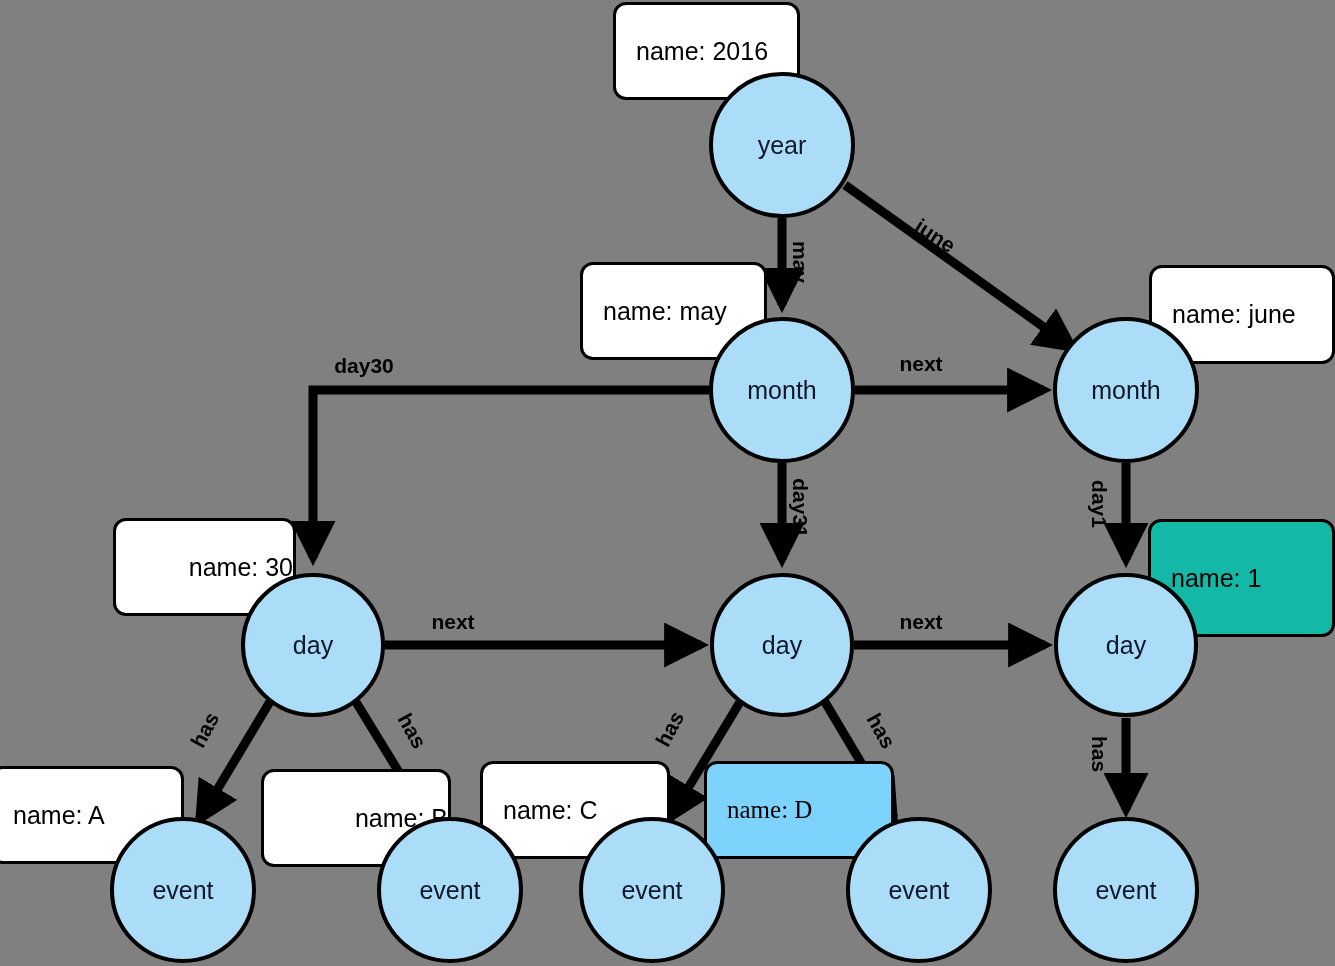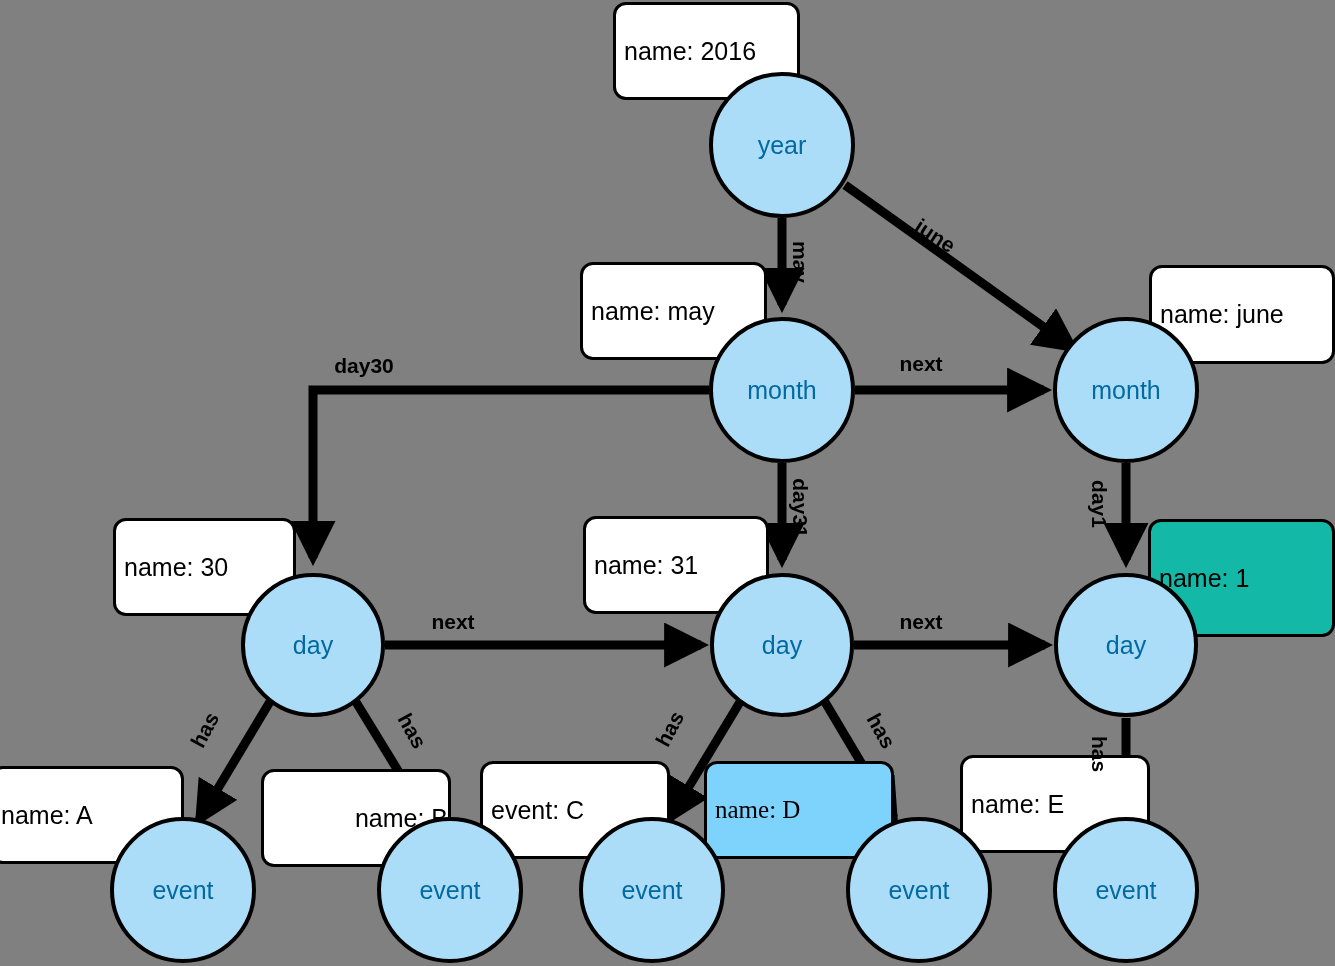--- a/index.html
+++ b/index.html
@@ -15,31 +15,31 @@
     position:absolute;
     background:#ffffff;
     border:3.5px solid #000000;
     border-radius:13px;
     box-sizing:border-box;
     display:flex;align-items:center;
     color:#000;
     font-size:25px;
     font-weight:400;
     white-space:nowrap;
-    padding-left:8px;
+    padding-left:20px;
   }
   
   .node{
     position:absolute;
     background:#ACDDF8;
     border:4px solid #000000;
     border-radius:50%;
     box-sizing:border-box;
     display:flex;align-items:center;justify-content:center;
-    color:#0369a1;
+    color:#0f172a;
     font-size:25px;
     white-space:nowrap;
   }
   
   .elabel{
     position:absolute;
     font-size:21px;
     font-weight:bold;
     color:#000;
     white-space:nowrap;
@@ -77,43 +77,37 @@
   <div class="layer" id="propbox-layer">
       <div class="propbox" style="left: 613px; top: 2px; width: 187px; height: 98px; background: rgb(255, 255, 255);">
         <span>name: 2016</span>
       </div>
       <div class="propbox" style="left: 580px; top: 262px; width: 187px; height: 98px; background: rgb(255, 255, 255);">
         <span>name: may</span>
       </div>
       <div class="propbox" style="left: 1149px; top: 265px; width: 186px; height: 99px; background: rgb(255, 255, 255); text-align: right;">
         <span>name: june</span>
       </div>
-      <div class="propbox" style="left: 113px; top: 518px; width: 183px; height: 98px; background: rgb(255, 255, 255);">
+      <div class="propbox" style="left: 113px; top: 518px; width: 183px; height: 98px; background: rgb(255, 255, 255); justify-content: flex-end;">
         <span>name: 30</span>
-      </div>
-      <div class="propbox" style="left: 583px; top: 516px; width: 186px; height: 98px; background: rgb(255, 255, 255);">
-        <span>name: 31</span>
       </div>
       <div class="propbox" style="left: 1148px; top: 519px; width: 187px; height: 118px; background: #14b8a6;">
         <span>name: 1</span>
       </div>
       <div class="propbox" style="left: -10px; top: 766px; width: 194px; height: 98px; background: rgb(255, 255, 255);">
         <span>name: A</span>
       </div>
       <div class="propbox" style="left: 261px; top: 769px; width: 190px; height: 98px; background: rgb(255, 255, 255); justify-content: flex-end;">
         <span>name: B</span>
       </div>
       <div class="propbox" style="left: 480px; top: 761px; width: 190px; height: 98px; background: rgb(255, 255, 255);">
-        <span>event: C</span>
+        <span>name: C</span>
       </div>
       <div class="propbox" style="left: 704px; top: 761px; width: 190px; height: 98px; background: #7dd3fc; font-family: Liberation Serif, serif;">
         <span>name: D</span>
-      </div>
-      <div class="propbox" style="left: 960px; top: 755px; width: 190px; height: 98px; background: rgb(255, 255, 255);">
-        <span>name: E</span>
       </div>
     </div>
 
   <div class="layer" id="node-layer">
       <div class="node" style="left: 709px; top: 72px; width: 146px; height: 146px; background: rgb(172, 221, 248); border-color: rgb(0, 0, 0);">
         <span>year</span>
       </div>
       <div class="node" style="left: 709px; top: 317px; width: 146px; height: 146px; background: rgb(172, 221, 248); border-color: rgb(0, 0, 0);">
         <span>month</span>
       </div>

